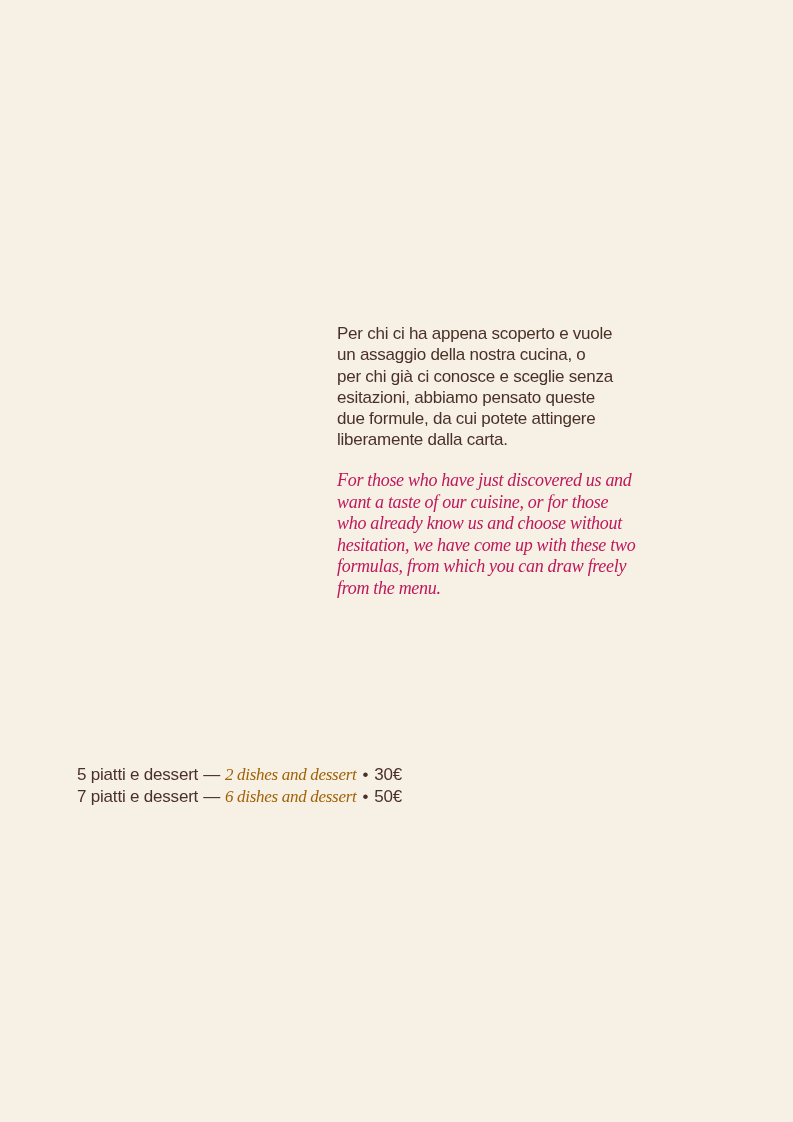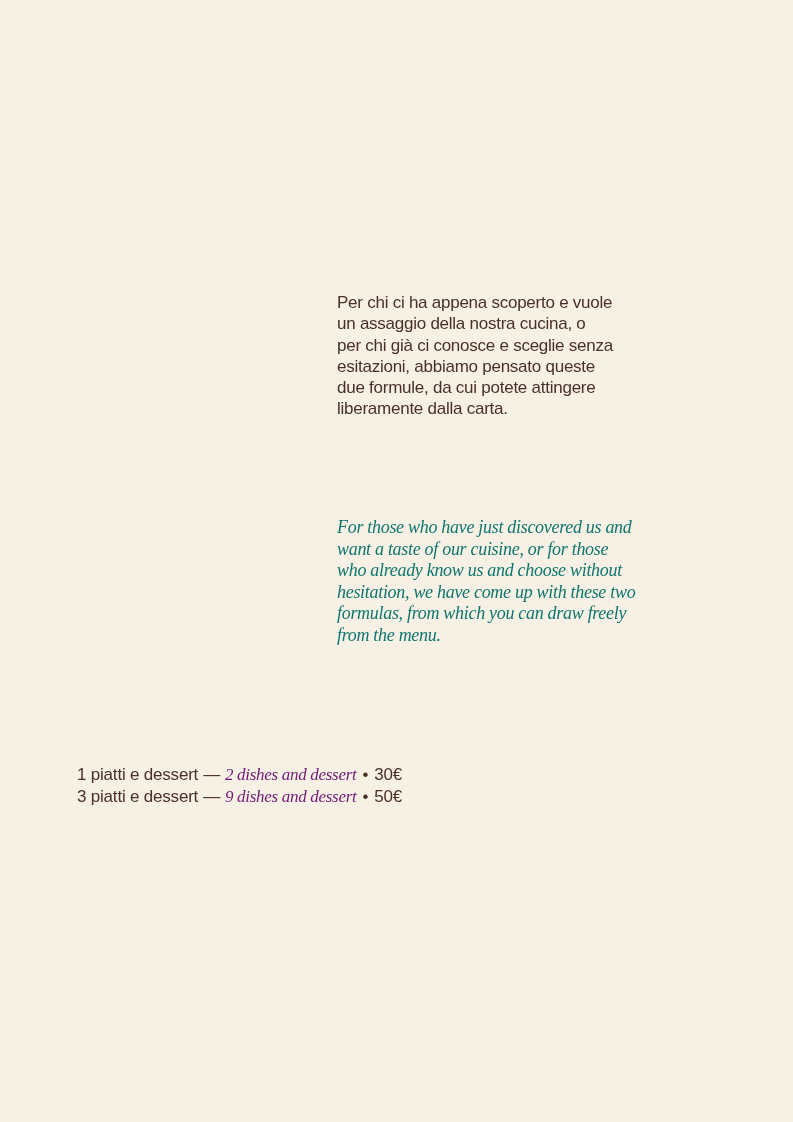--- a/index.html
+++ b/index.html
@@ -14,40 +14,39 @@
     overflow: hidden;
     font-family: "Liberation Sans", sans-serif;
   }
   .menu-page {
     position: absolute;
     inset: 0;
   }
   .intro-it {
     position: absolute;
     left: 337px;
-    top: 292px;
+    top: 323px;
     font-family: "Liberation Sans", sans-serif;
     font-size: 17px;
     line-height: 21.3px;
     letter-spacing: -0.25px;
     color: #4a3128;
     white-space: pre-line;
   }
   .intro-en {
     position: absolute;
     left: 337px;
     top: 470px;
     font-family: "Liberation Serif", serif;
     font-style: italic;
     font-size: 18px;
     line-height: 21.5px;
     letter-spacing: -0.3px;
-    color: #0f766e;
+    color: #be185d;
     white-space: pre-line;
-    margin-top: 47px;
   }
   .formulas {
     position: absolute;
     left: 77px;
     top: 764px;
     color: #4a3128;
     font-size: 17px;
     line-height: 21.8px;
     letter-spacing: -0.2px;
   }
@@ -61,21 +60,21 @@
     font-family: "Liberation Sans", sans-serif;
     font-style: normal;
   }
   .formula-sep {
     margin: 0 5px;
   }
   .formula-en {
     font-family: "Liberation Serif", serif;
     font-style: italic;
     letter-spacing: -0.3px;
-    color: #701a75;
+    color: #a16207;
   }
   .formula-bullet {
     margin: 0 6px;
   }
 </style>
 </head>
 <body>
 
 <div class="menu-page">
 
@@ -89,22 +88,22 @@
   <div class="intro-en">For those who have just discovered us and
 want a taste of our cuisine, or for those
 who already know us and choose without
 hesitation, we have come up with these two
 formulas, from which you can draw freely
 from the menu.</div>
 
   <div class="formulas">
 
     <div class="formula-line">
-      <span class="formula-it">1 piatti e dessert</span><span class="formula-sep">—</span><span class="formula-en">2 dishes and dessert</span><span class="formula-bullet">•</span><span class="formula-price">30€</span>
+      <span class="formula-it">5 piatti e dessert</span><span class="formula-sep">—</span><span class="formula-en">2 dishes and dessert</span><span class="formula-bullet">•</span><span class="formula-price">30€</span>
     </div>
 
     <div class="formula-line">
-      <span class="formula-it">3 piatti e dessert</span><span class="formula-sep">—</span><span class="formula-en">9 dishes and dessert</span><span class="formula-bullet">•</span><span class="formula-price">50€</span>
+      <span class="formula-it">7 piatti e dessert</span><span class="formula-sep">—</span><span class="formula-en">6 dishes and dessert</span><span class="formula-bullet">•</span><span class="formula-price">50€</span>
     </div>
 
   </div>
 
 </div>
 
 </body></html>

